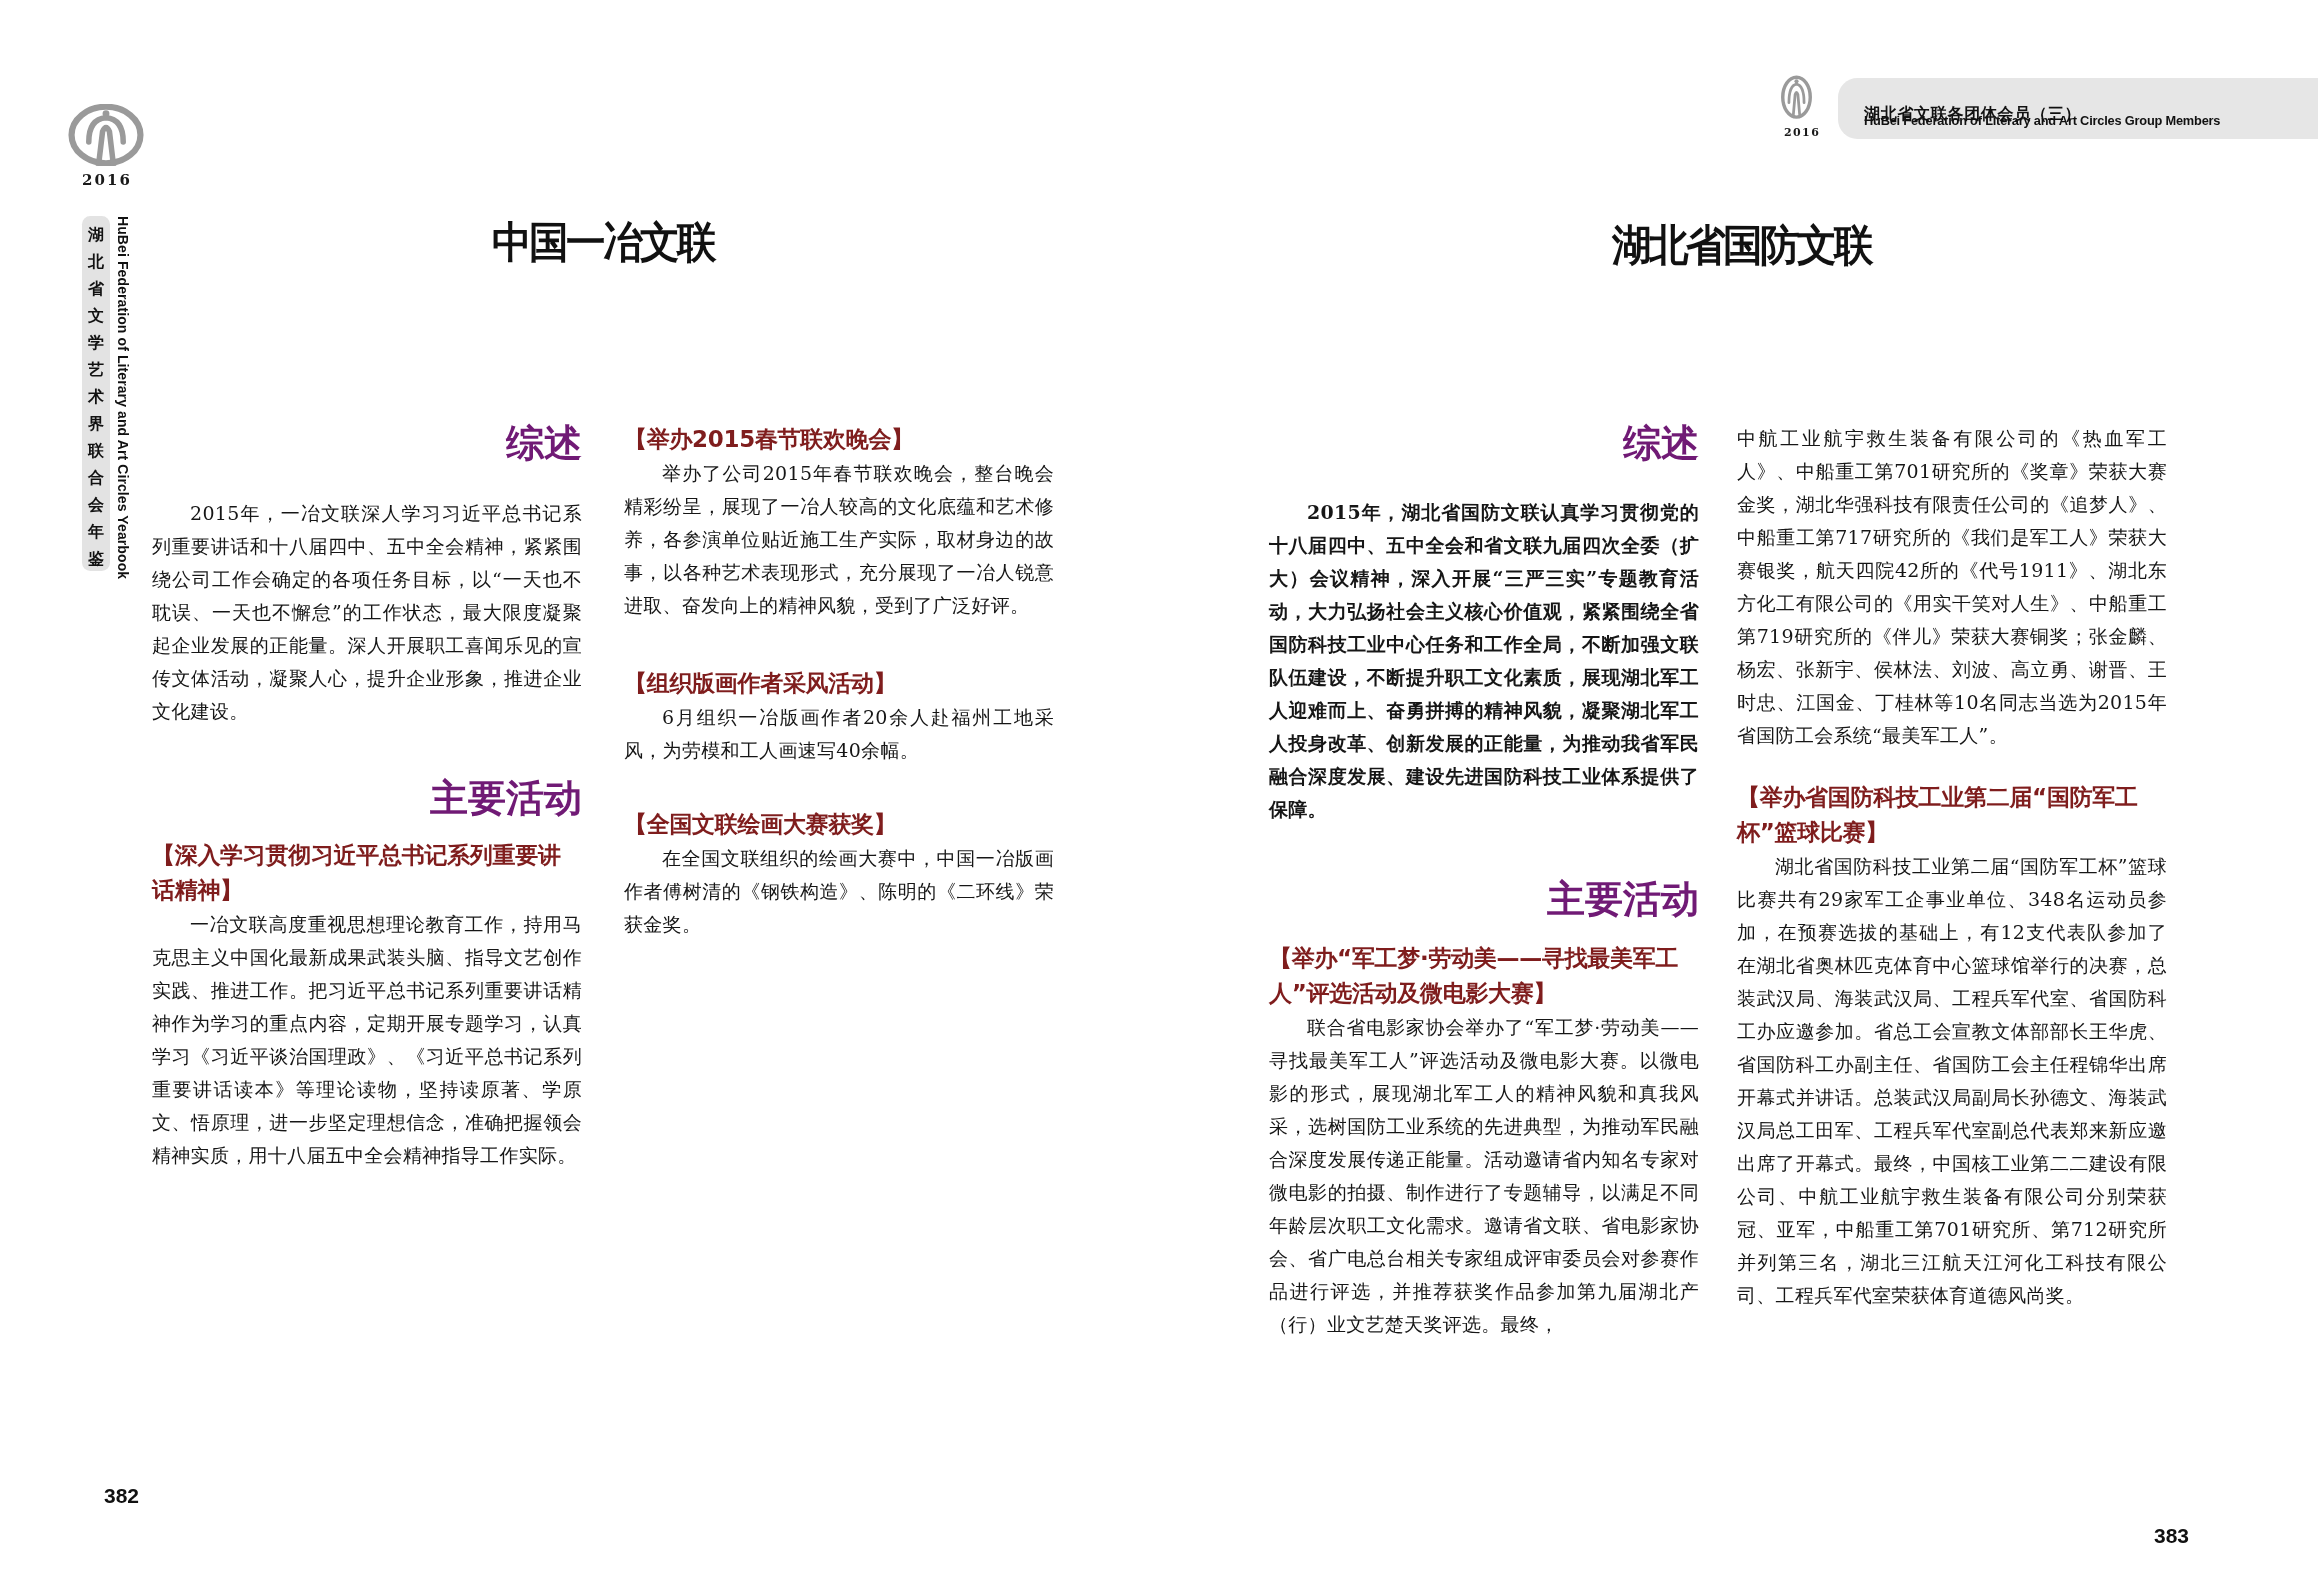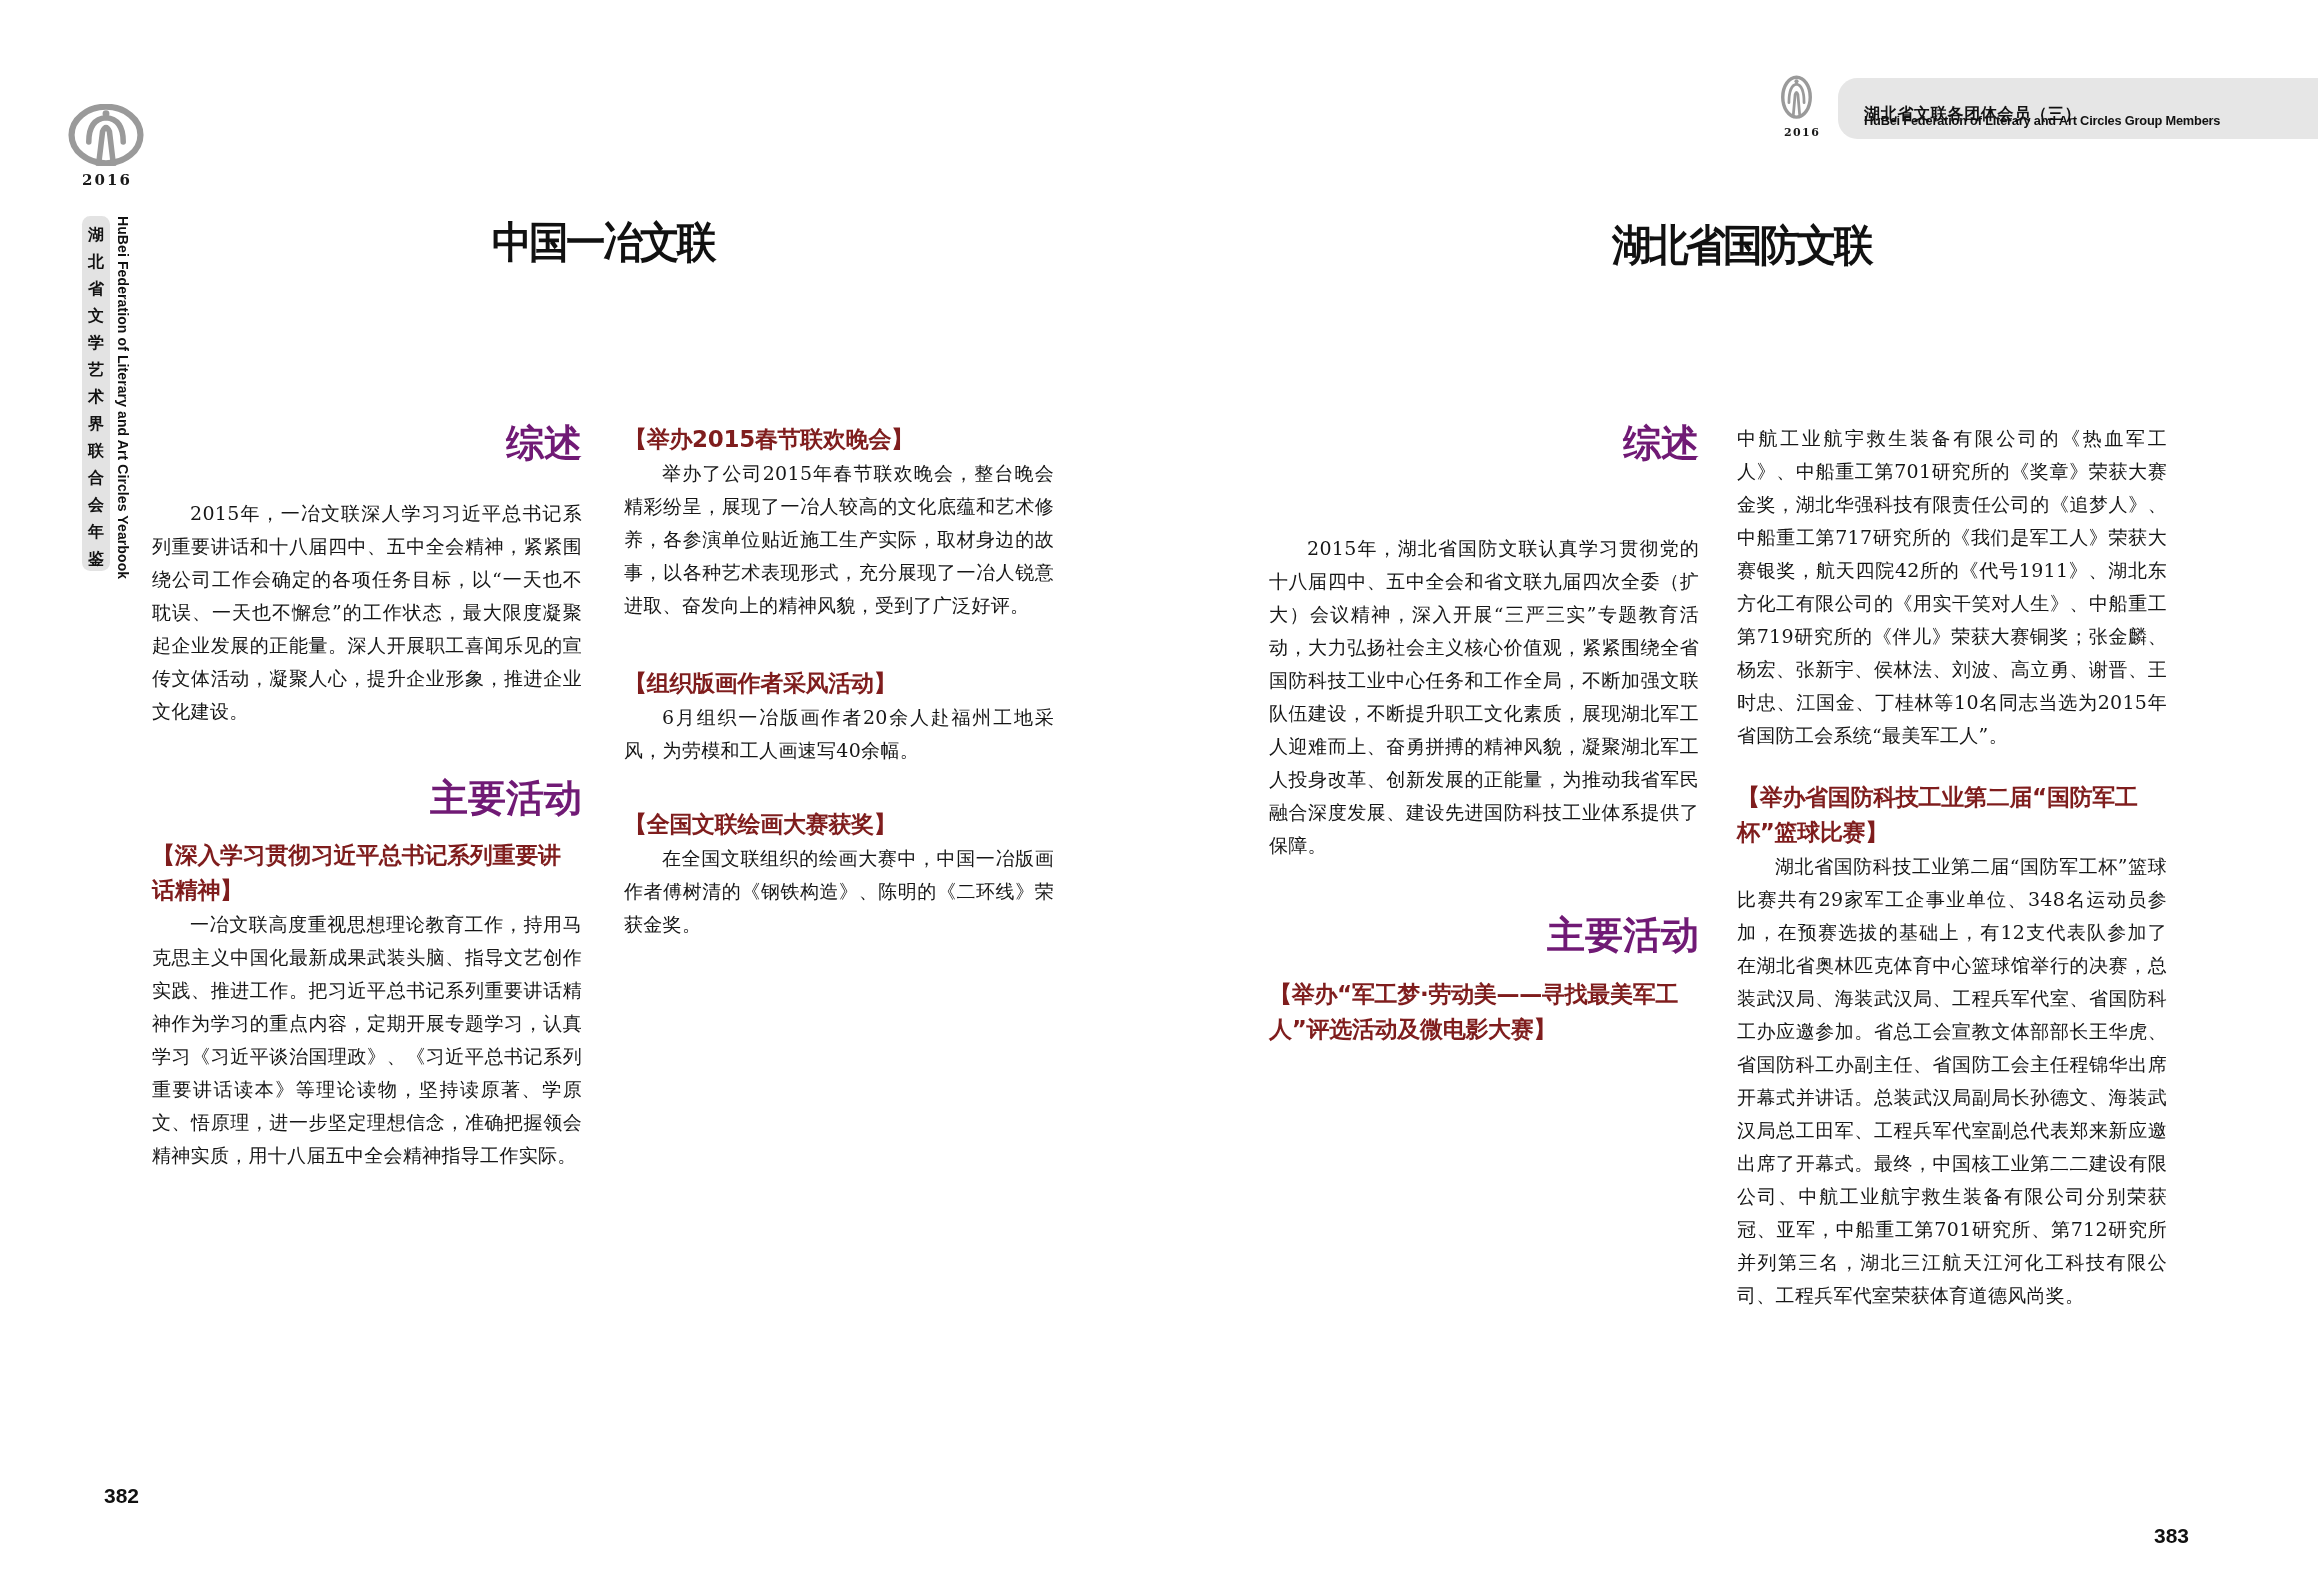--- a/index.html
+++ b/index.html
@@ -95,23 +95,24 @@
   <div class="sub-head">【举办2015春节联欢晚会】</div>
   <p class="body">举办了公司2015年春节联欢晚会，整台晚会精彩纷呈，展现了一冶人较高的文化底蕴和艺术修养，各参演单位贴近施工生产实际，取材身边的故事，以各种艺术表现形式，充分展现了一冶人锐意进取、奋发向上的精神风貌，受到了广泛好评。</p>
   <div class="sub-head" style="margin-top:44px;">【组织版画作者采风活动】</div>
   <p class="body">6月组织一冶版画作者20余人赴福州工地采风，为劳模和工人画速写40余幅。</p>
   <div class="sub-head" style="margin-top:40px;">【全国文联绘画大赛获奖】</div>
   <p class="body">在全国文联组织的绘画大赛中，中国一冶版画作者傅树清的《钢铁构造》、陈明的《二环线》荣获金奖。</p>
 </div>
 
 <div class="col" style="left:1269px;top:423px;">
   <div class="sec-head">综述</div>
-  <p class="body" style="margin-top:68px;">2015年，湖北省国防文联认真学习贯彻党的十八届四中、五中全会和省文联九届四次全委（扩大）会议精神，深入开展“三严三实”专题教育活动，大力弘扬社会主义核心价值观，紧紧围绕全省国防科技工业中心任务和工作全局，不断加强文联队伍建设，不断提升职工文化素质，展现湖北军工人迎难而上、奋勇拼搏的精神风貌，凝聚湖北军工人投身改革、创新发展的正能量，为推动我省军民融合深度发展、建设先进国防科技工业体系提供了保障。</p>
+  <p class="body" style="margin-top:32px;font-weight:bold;">2015年，湖北省国防文联认真学习贯彻党的十八届四中、五中全会和省文联九届四次全委（扩大）会议精神，深入开展“三严三实”专题教育活动，大力弘扬社会主义核心价值观，紧紧围绕全省国防科技工业中心任务和工作全局，不断加强文联队伍建设，不断提升职工文化素质，展现湖北军工人迎难而上、奋勇拼搏的精神风貌，凝聚湖北军工人投身改革、创新发展的正能量，为推动我省军民融合深度发展、建设先进国防科技工业体系提供了保障。</p>
   <div class="sec-head" style="margin-top:53px;">主要活动</div>
   <div class="sub-head" style="margin-top:21px;">【举办“军工梦·劳动美——寻找最美军工人”评选活动及微电影大赛】</div>
+  <p class="body">联合省电影家协会举办了“军工梦·劳动美——寻找最美军工人”评选活动及微电影大赛。以微电影的形式，展现湖北军工人的精神风貌和真我风采，选树国防工业系统的先进典型，为推动军民融合深度发展传递正能量。活动邀请省内知名专家对微电影的拍摄、制作进行了专题辅导，以满足不同年龄层次职工文化需求。邀请省文联、省电影家协会、省广电总台相关专家组成评审委员会对参赛作品进行评选，并推荐获奖作品参加第九届湖北产（行）业文艺楚天奖评选。最终，</p>
 </div>
 
 <div class="col" style="left:1737px;top:422px;">
   <p class="body" style="text-indent:0;">中航工业航宇救生装备有限公司的《热血军工人》、中船重工第701研究所的《奖章》荣获大赛金奖，湖北华强科技有限责任公司的《追梦人》、中船重工第717研究所的《我们是军工人》荣获大赛银奖，航天四院42所的《代号1911》、湖北东方化工有限公司的《用实干笑对人生》、中船重工第719研究所的《伴儿》荣获大赛铜奖；张金麟、杨宏、张新宇、侯林法、刘波、高立勇、谢晋、王时忠、江国金、丁桂林等10名同志当选为2015年省国防工会系统“最美军工人”。</p>
   <div class="sub-head" style="margin-top:28px;">【举办省国防科技工业第二届“国防军工杯”篮球比赛】</div>
   <p class="body">湖北省国防科技工业第二届“国防军工杯”篮球比赛共有29家军工企事业单位、348名运动员参加，在预赛选拔的基础上，有12支代表队参加了在湖北省奥林匹克体育中心篮球馆举行的决赛，总装武汉局、海装武汉局、工程兵军代室、省国防科工办应邀参加。省总工会宣教文体部部长王华虎、省国防科工办副主任、省国防工会主任程锦华出席开幕式并讲话。总装武汉局副局长孙德文、海装武汉局总工田军、工程兵军代室副总代表郑来新应邀出席了开幕式。最终，中国核工业第二二建设有限公司、中航工业航宇救生装备有限公司分别荣获冠、亚军，中船重工第701研究所、第712研究所并列第三名，湖北三江航天江河化工科技有限公司、工程兵军代室荣获体育道德风尚奖。</p>
 </div>
 
 <div class="pagenum" style="left:104px;top:1484px;">382</div>
 <div class="pagenum" style="left:2154px;top:1484px;margin-top:40px;">383</div>

